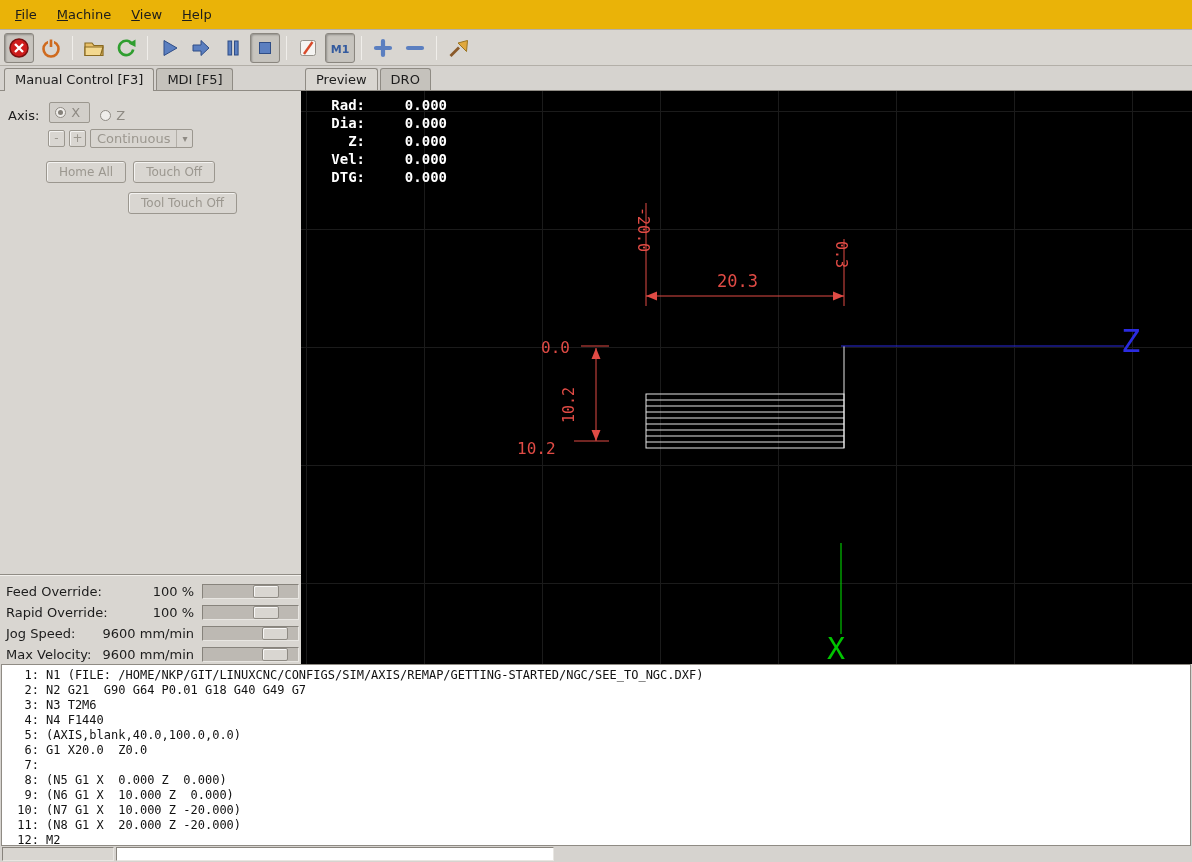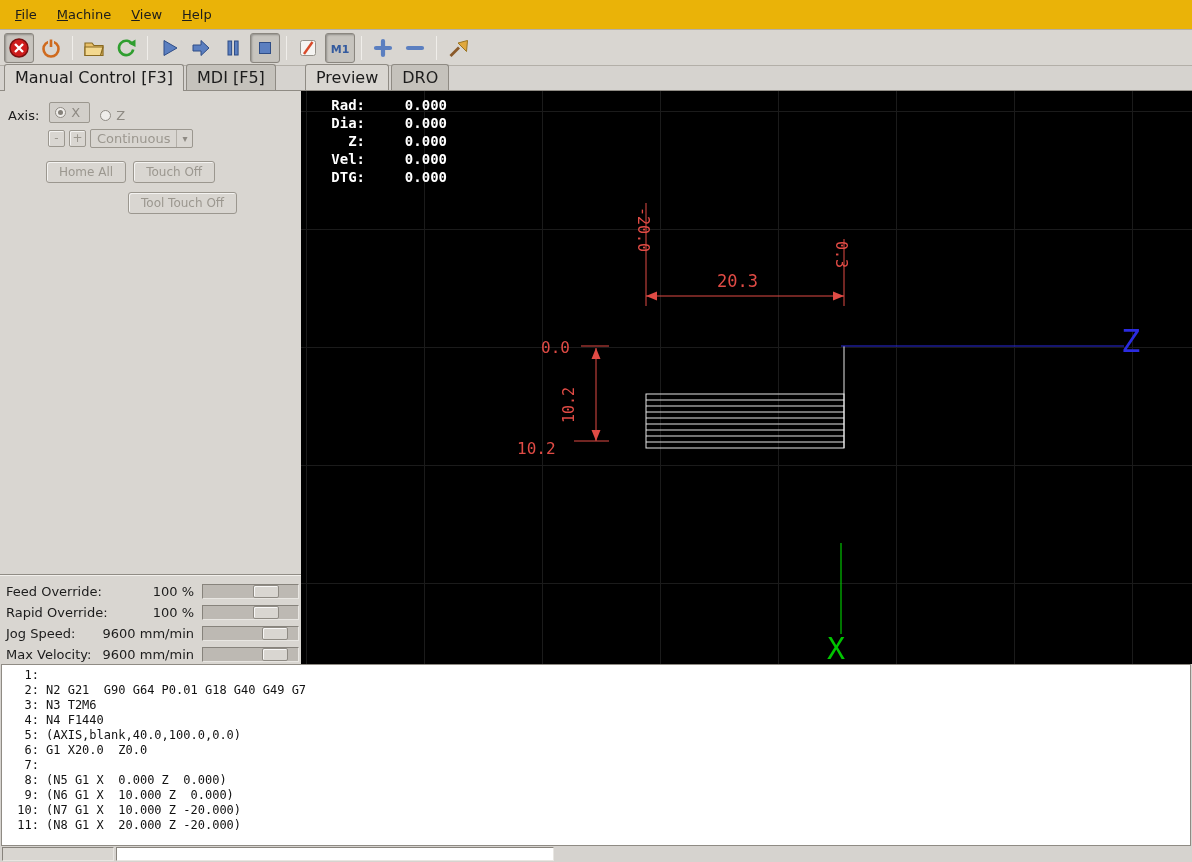--- a/index.html
+++ b/index.html
@@ -23,21 +23,21 @@
   .tsep { width:1px; height:24px; background:#aaa69f; border-right:1px solid #f0eeea; margin:0 4px; }
 
   
   .main { display:flex; height:598px; }
   .left  { width:301px; display:flex; flex-direction:column; }
   .right { flex:1; display:flex; flex-direction:column; }
 
   .tabrow { height:24px; display:flex; align-items:flex-end; padding-left:4px; }
   .tab { padding:3px 10px 3px 10px; margin-right:2px; background:#c5c2bc;
          border:1px solid #8f8b84; border-bottom:none; border-radius:3px 3px 0 0;
-         font-size:16px; white-space:nowrap; }
+         font-size:13px; white-space:nowrap; }
   .tab.active { background:#d9d6d1; position:relative; top:1px; padding-bottom:4px; }
 
   .left-body { flex:1; background:#d9d6d1; border-top:1px solid #8f8b84; padding-top:8px; }
 
   .axis-row { display:flex; align-items:flex-end; gap:10px; padding-left:8px; height:24px; }
   .radio-frame { display:inline-flex; align-items:center; gap:5px; padding:2px 9px 2px 5px;
                  border:1px solid #9b978f; border-radius:2px; background:#d2cfca; color:#8e8a83; }
   .radio-plain { display:inline-flex; align-items:center; gap:5px; color:#8e8a83; }
   .radio { width:11px; height:11px; border-radius:50%; border:1px solid #8f8b84;
            background:#efedea; position:relative; }
@@ -310,20 +310,21 @@
             <text x="526" y="568" font-family="DejaVu Sans Mono, monospace" font-size="30" fill="#00c400">X</text>
           </g>
         </svg>
       </div>
     </div>
   </div>
 
   <div class="gcode">
     <div class="gl">
         <span class="gn">1:</span>
+        <span class="gt">N1 (FILE: /HOME/NKP/GIT/LINUXCNC/CONFIGS/SIM/AXIS/REMAP/GETTING-STARTED/NGC/SEE_TO_NGC.DXF)</span>
       </div>
     <div class="gl">
         <span class="gn">2:</span>
         <span class="gt">N2 G21  G90 G64 P0.01 G18 G40 G49 G7</span>
       </div>
     <div class="gl">
         <span class="gn">3:</span>
         <span class="gt">N3 T2M6</span>
       </div>
     <div class="gl">
@@ -349,20 +350,24 @@
         <span class="gn">9:</span>
         <span class="gt">(N6 G1 X  10.000 Z  0.000)</span>
       </div>
     <div class="gl">
         <span class="gn">10:</span>
         <span class="gt">(N7 G1 X  10.000 Z -20.000)</span>
       </div>
     <div class="gl">
         <span class="gn">11:</span>
         <span class="gt">(N8 G1 X  20.000 Z -20.000)</span>
+      </div>
+    <div class="gl">
+        <span class="gn">12:</span>
+        <span class="gt">M2</span>
       </div>
   </div>
 
   <div class="statusbar">
     <div class="scell a"></div>
     <div class="scell b"></div>
   </div>
 
 </div>
 

